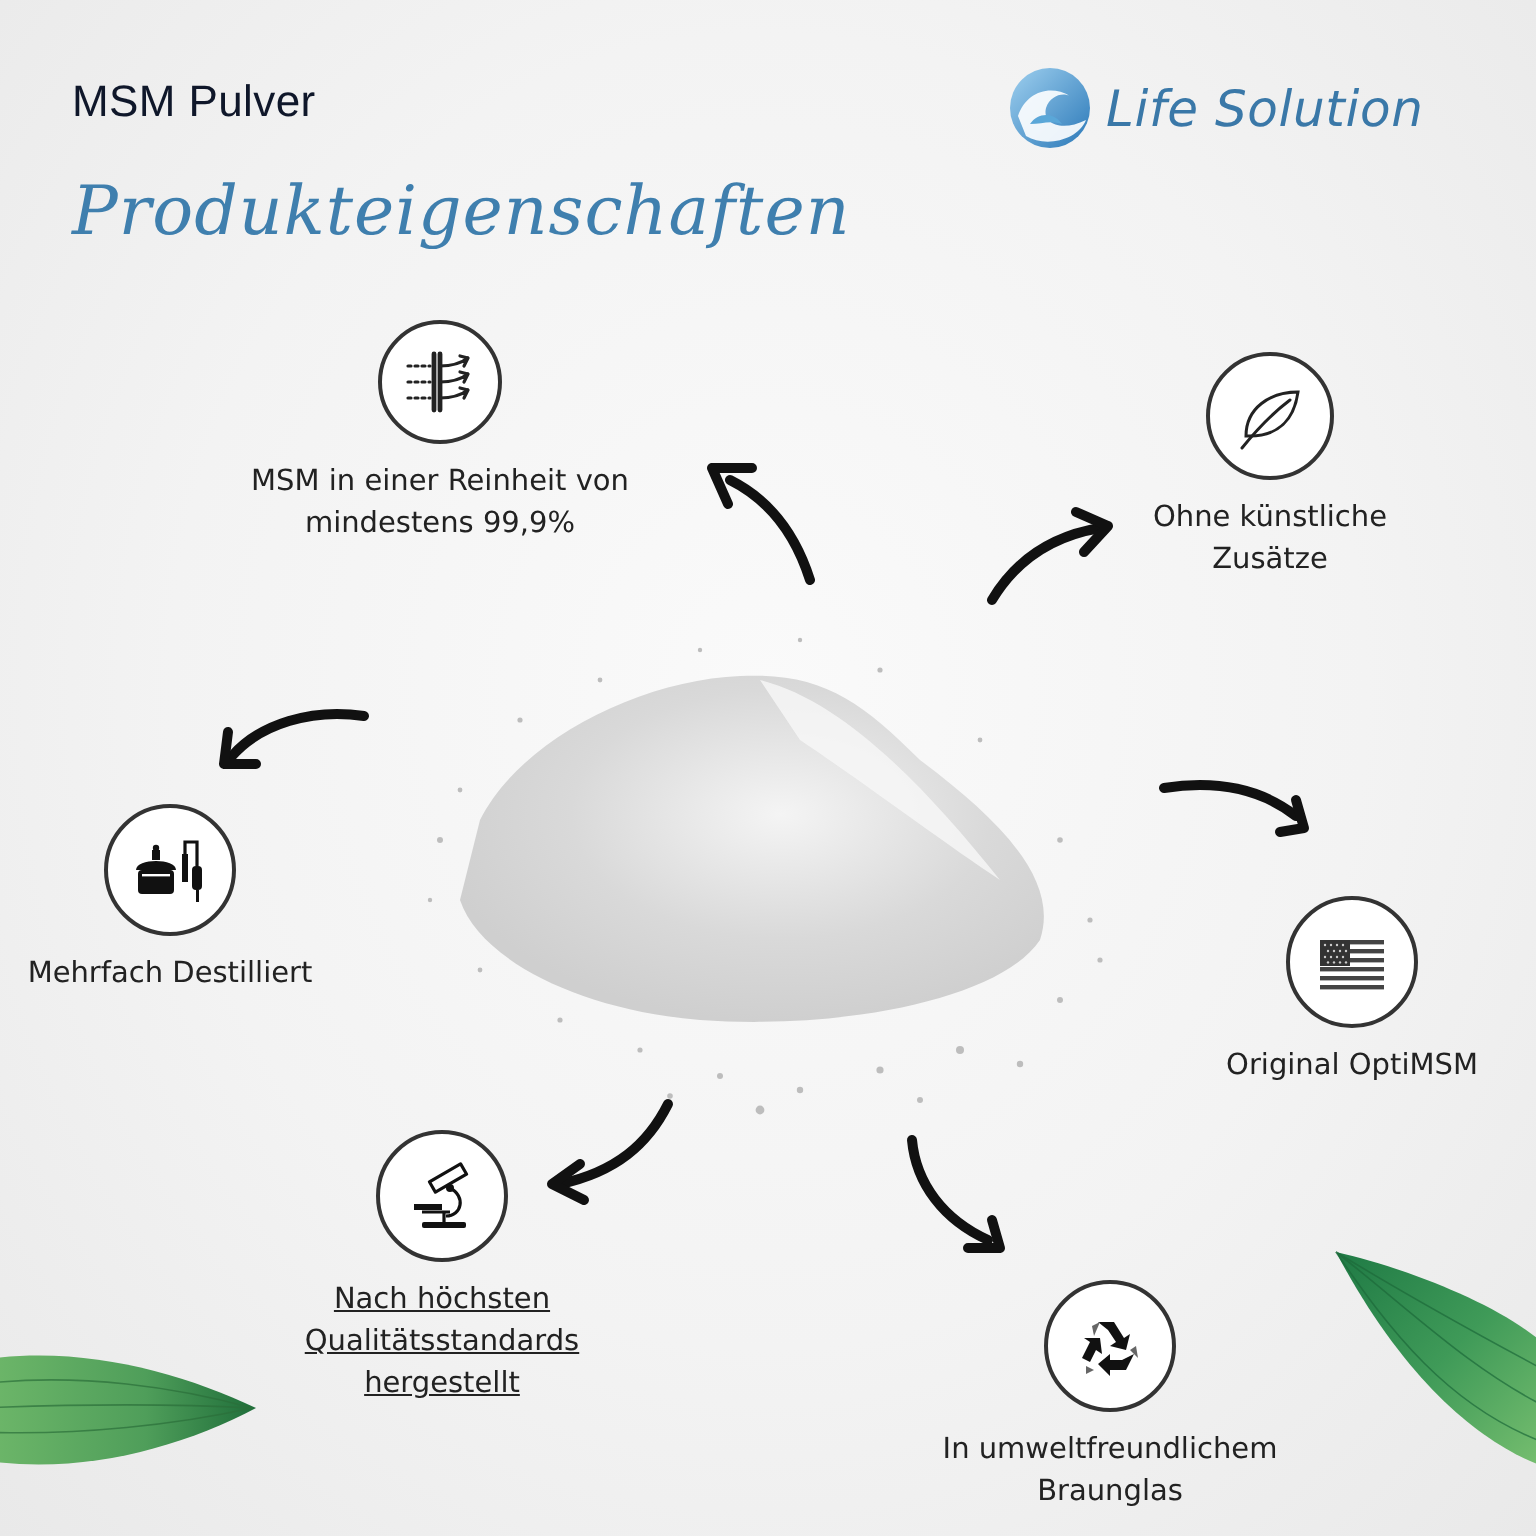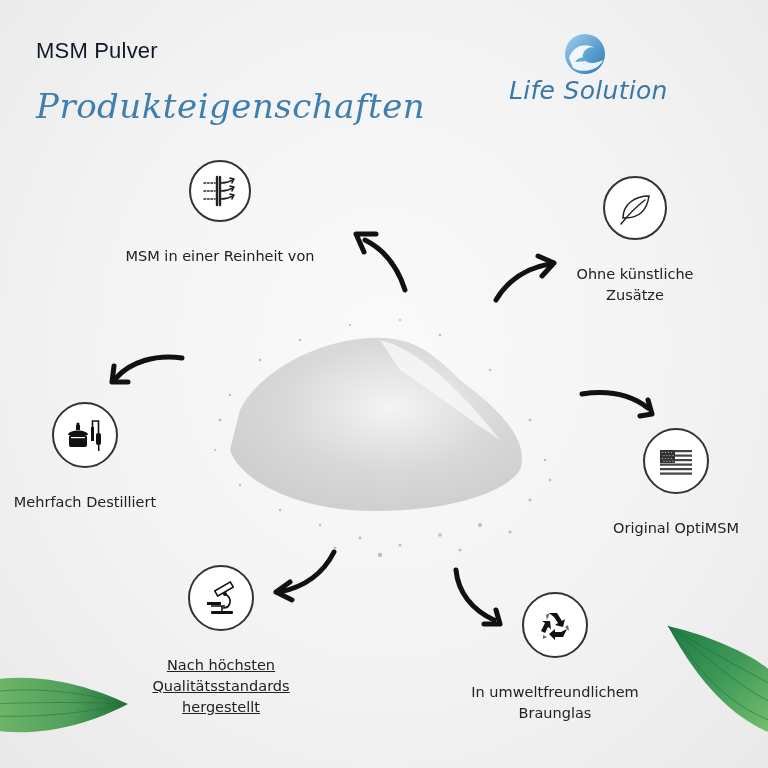--- a/index.html
+++ b/index.html
@@ -11,34 +11,34 @@
   }
   .abs { position: absolute; }
   .title {
     left: 36px; top: 38px; font-size: 22px; color: #0f172a;
     font-family: "Liberation Sans", "DejaVu Sans", sans-serif; letter-spacing: 0.2px;
   }
   .subtitle {
     left: 36px; top: 86px; font-size: 34px; color: #3f7fae;
     font-family: "DejaVu Serif", serif; font-style: italic; letter-spacing: 0.5px;
   }
-  .logo { left: 503px; top: 32px; display: flex; align-items: center; flex-direction: column; }
+  .logo { left: 503px; top: 32px; display: flex; align-items: center; }
   .logo-mark { width: 44px; height: 44px; }
   .logo-text {
     margin-left: 6px; font-size: 25px; color: #3a78a8;
     font-family: "DejaVu Sans", sans-serif; font-style: italic; letter-spacing: 0.3px;
   }
   .feature { text-align: center; }
   .icon-circle {
     width: 56px; height: 56px; border-radius: 50%; border: 2px solid #333;
     background: #fff; margin: 0 auto; display: flex; align-items: center; justify-content: center;
     box-sizing: border-box;
   }
   .icon-circle svg { width: 40px; height: 40px; }
-  .label { font-size: 14.5px; line-height: 21px; color: #222; margin-top: 24px;
+  .label { font-size: 14.5px; line-height: 21px; color: #222; margin-top: 9px;
     font-family: "DejaVu Sans", sans-serif; white-space: nowrap; }
   .powder { left: 200px; top: 300px; width: 360px; height: 260px; }
   .leaf { position: absolute; }
   .arrow { position: absolute; overflow: visible; }
 </style>
 </head>
 <body>
 
 <div class="abs title">MSM Pulver</div>
 <div class="abs subtitle">Produkteigenschaften</div>
@@ -131,20 +131,21 @@
         <path d="M17 6 V34" stroke-width="2.4"></path>
           <path d="M20 6 V34" stroke-width="2.4"></path>
         <path d="M20 12 C26 12, 30 11, 34 8 M34 8 L30 7 M34 8 L32 12"></path>
         <path d="M20 20 C26 20, 30 19, 34 16 M34 16 L30 15 M34 16 L32 20"></path>
         <path d="M20 28 C26 28, 30 27, 34 24 M34 24 L30 23 M34 24 L32 28"></path>
       </g>
     </svg>
   </div>
   <div class="label">
     <div>MSM in einer Reinheit von</div>
+    <div>mindestens 99,9%</div>
   </div>
 </div>
 
 <div class="abs feature" style="left:560px;top:176px;width:150px;">
   <div class="icon-circle" style="width:64px;height:64px;">
     <svg viewBox="0 0 40 40">
       <g stroke="#222" stroke-width="1.5" fill="none" stroke-linecap="round">
         <path d="M8 30 C8 16, 20 8, 34 8 C32 22, 24 30, 10 30 Z"></path>
         <path d="M6 36 C14 26, 22 18, 30 12"></path>
       </g>
@@ -172,21 +173,21 @@
       <g fill="#fff">
           <rect x="6" y="22" width="14" height="1.2"></rect>
         </g>
     </svg>
   </div>
   <div class="label">
     <div>Mehrfach Destilliert</div>
   </div>
 </div>
 
-<div class="abs feature" style="left:596px;top:428px;width:160px;text-align:center;">
+<div class="abs feature" style="left:596px;top:448px;width:160px;text-align:center;">
   <div class="icon-circle" style="width:66px;height:66px;">
     <svg viewBox="0 0 40 40">
       <g fill="#444">
         <rect x="4" y="9" width="32" height="2.2"></rect>
           <rect x="4" y="13.5" width="32" height="2.2"></rect>
         <rect x="4" y="18" width="32" height="2.2"></rect>
           <rect x="4" y="22.5" width="32" height="2.2"></rect>
         <rect x="4" y="27" width="32" height="2.2"></rect>
           <rect x="4" y="31.5" width="32" height="2.2"></rect>
         <rect x="4" y="9" width="15" height="13" fill="#333"></rect>
@@ -229,21 +230,21 @@
       <circle cx="24" cy="16" r="2" fill="#111"></circle>
     </svg>
   </div>
   <div class="label">
     <div>Nach höchsten</div>
     <div>Qualitätsstandards</div>
     <div>hergestellt</div>
   </div>
 </div>
 
-<div class="abs feature" style="left:450px;top:592px;width:210px;">
+<div class="abs feature" style="left:450px;top:640px;width:210px;">
   <div class="icon-circle" style="width:66px;height:66px;">
     <svg viewBox="0 0 40 40">
       <g>
         <path d="M14 8 L22 8 L27 16 L30 14 L28 22 L20 20 L23 18 L19 12 Z" fill="#111"></path>
         <path d="M11 10 L15 8 L12 15 Z" fill="#666"></path>
         <path d="M32 24 L28 32 L20 32 L20 35 L14 29 L20 24 L20 27 L26 27 Z" fill="#111"></path>
         <path d="M33 20 L34 26 L30 22 Z" fill="#666"></path>
         <path d="M6 26 L10 18 L7 16 L15 16 L16 24 L13 22 L10 28 Z" fill="#111"></path>
         <path d="M8 30 L12 32 L8 34 Z" fill="#666"></path>
       </g>

